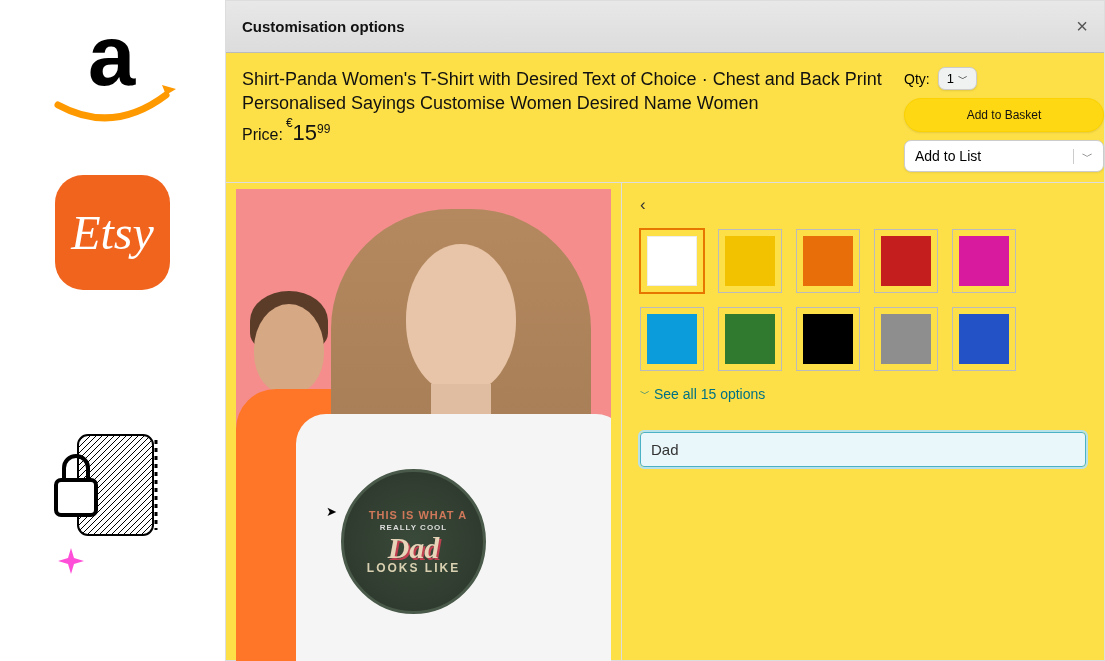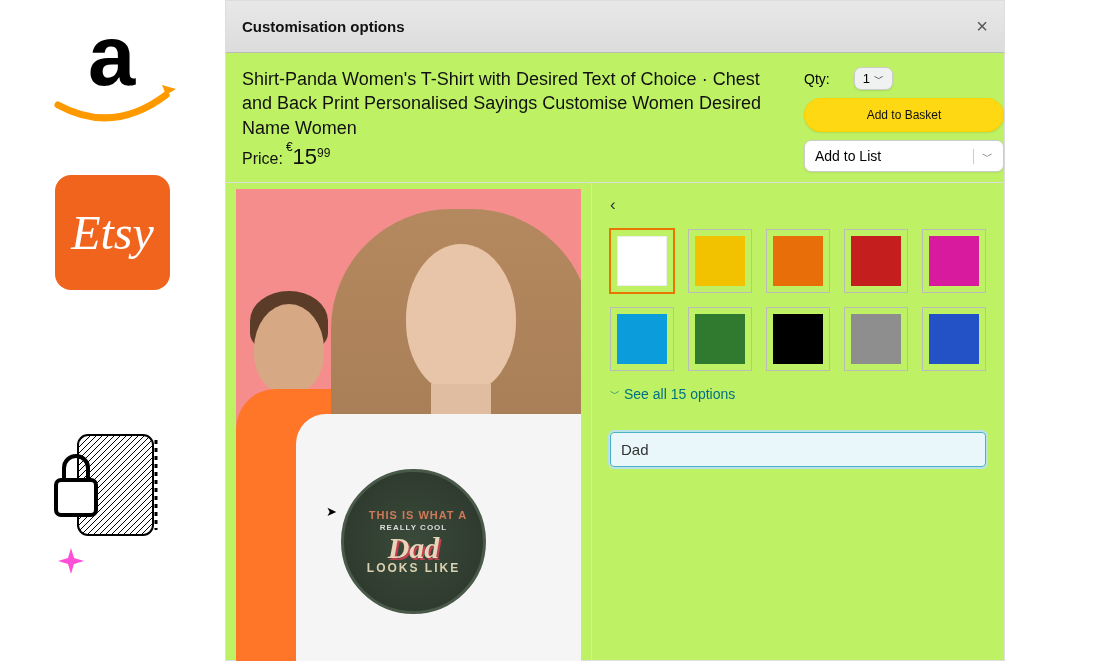--- a/index.html
+++ b/index.html
@@ -1,40 +1,40 @@
 <!DOCTYPE html>
 <html><head>
   <meta charset="utf-8">
   <style>
     * { margin: 0; padding: 0; box-sizing: border-box; }
     body { font-family: Arial, Helvetica, sans-serif; background: #fff; width: 1105px; height: 661px; position: relative; }
     
     .sidebar { position: absolute; left: 0; top: 0; width: 225px; height: 661px; }
     .amazon-logo { position: absolute; left: 48px; top: 20px; width: 130px; height: 110px; }
-    .etsy-logo { position: absolute; left: 55px; top: 175px; width: 115px; height: 115px; background: #f1641e; border-radius: 16px; display: flex; align-items: center; justify-content: center; color: #fff; font-family: Georgia, serif; font-size: 48px; font-weight: 500; font-style: italic; }
+    .etsy-logo { position: absolute; left: 55px; top: 175px; width: 115px; height: 115px; background: #f1641e; border-radius: 28px; display: flex; align-items: center; justify-content: center; color: #fff; font-family: Georgia, serif; font-size: 48px; font-weight: 500; font-style: italic; }
     
     .doc-icon { position: absolute; left: 48px; top: 430px; width: 120px; height: 130px; }
     .sparkle { position: absolute; left: 58px; top: 548px; width: 26px; height: 26px; }
     
-    .modal { position: absolute; left: 225px; top: 0; width: 780px; height: 661px; background: #bef264; border: 1px solid #ddd; }
+    .modal { position: absolute; left: 225px; top: 0; width: 880px; height: 661px; background: #fde047; border: 1px solid #ddd; }
     .modal-header { background: linear-gradient(#e8e8e8, #dcdcdc); border-bottom: 1px solid #bbb; padding: 14px 16px; display: flex; justify-content: space-between; align-items: center; }
     .modal-title { font-size: 15px; font-weight: bold; color: #111; }
     .close-x { font-size: 20px; color: #555; cursor: pointer; font-weight: 300; }
     
     .product-header { padding: 14px 0 10px 16px; border-bottom: 1px solid #ddd; display: flex; }
     .product-info { flex: 1; padding-right: 20px; }
     .product-title { font-size: 18px; color: #111; line-height: 1.35; margin-bottom: 6px; }
     .price-row { font-size: 12px; color: #111; display: flex; align-items: flex-end; gap: 3px; }
     .price-label { font-size: 16px; }
     .price-currency { font-size: 12px; vertical-align: top; position: relative; top: -6px; }
     .price-whole { font-size: 22px; font-weight: 400; line-height: 1; }
     .price-frac { font-size: 12px; position: relative; top: -7px; }
     
     .buy-box { width: 200px; display: flex; flex-direction: column; gap: 8px; }
-    .qty-row { display: flex; align-items: center; gap: 24px; font-size: 14px; }
+    .qty-row { display: flex; align-items: center; gap: 8px; font-size: 14px; }
     .qty-select { background: #f0f2f2; border: 1px solid #ccc; border-radius: 7px; padding: 3px 8px; font-size: 13px; cursor: pointer; box-shadow: 0 1px 2px rgba(0,0,0,0.1); display: inline-flex; align-items: center; gap: 4px; }
     .chev-down { font-size: 10px; }
     .add-basket { background: #ffd814; border: 1px solid #fcd200; border-radius: 20px; padding: 9px 10px; font-size: 12px; text-align: center; cursor: pointer; color: #111; box-shadow: 0 1px 2px rgba(0,0,0,0.1); }
     .add-list { background: #fff; border: 1px solid #ccc; border-radius: 7px; padding: 7px 10px; font-size: 14px; display: flex; justify-content: space-between; align-items: center; cursor: pointer; box-shadow: 0 1px 2px rgba(0,0,0,0.08); }
     .add-list-chev { border-left: 1px solid #ccc; padding-left: 8px; margin-left: auto; font-size: 11px; color: #555; }
     
     .product-body { display: flex; height: calc(100% - 170px); }
     .product-image { width: 395px; padding: 6px 10px 10px 10px; }
     .image-frame { width: 100%; height: 480px; position: relative; overflow: hidden; }
     .img-bg { position: absolute; inset: 0; background: #f58d8d; }

